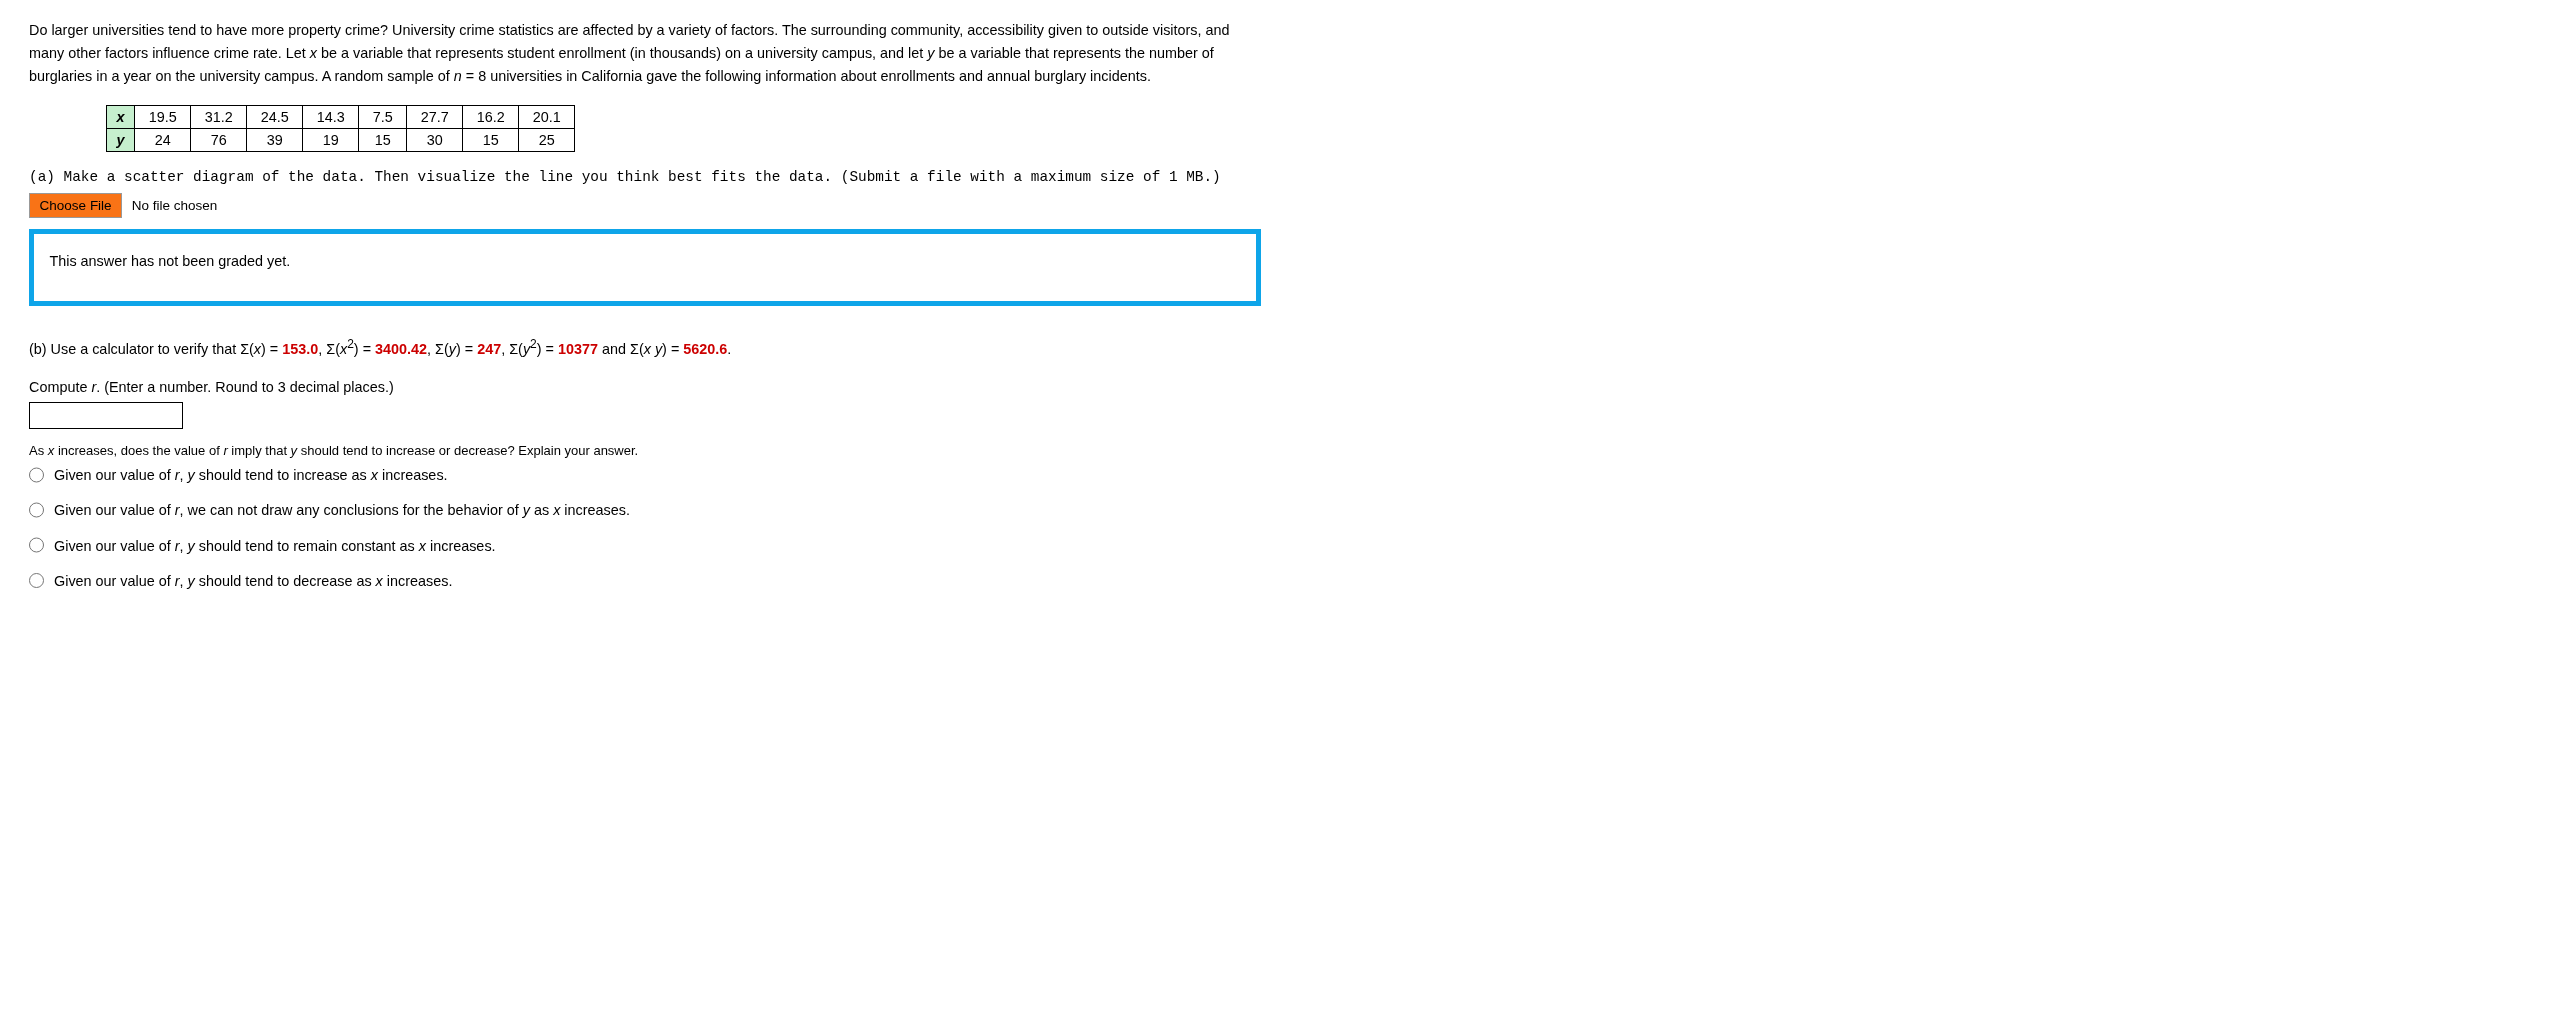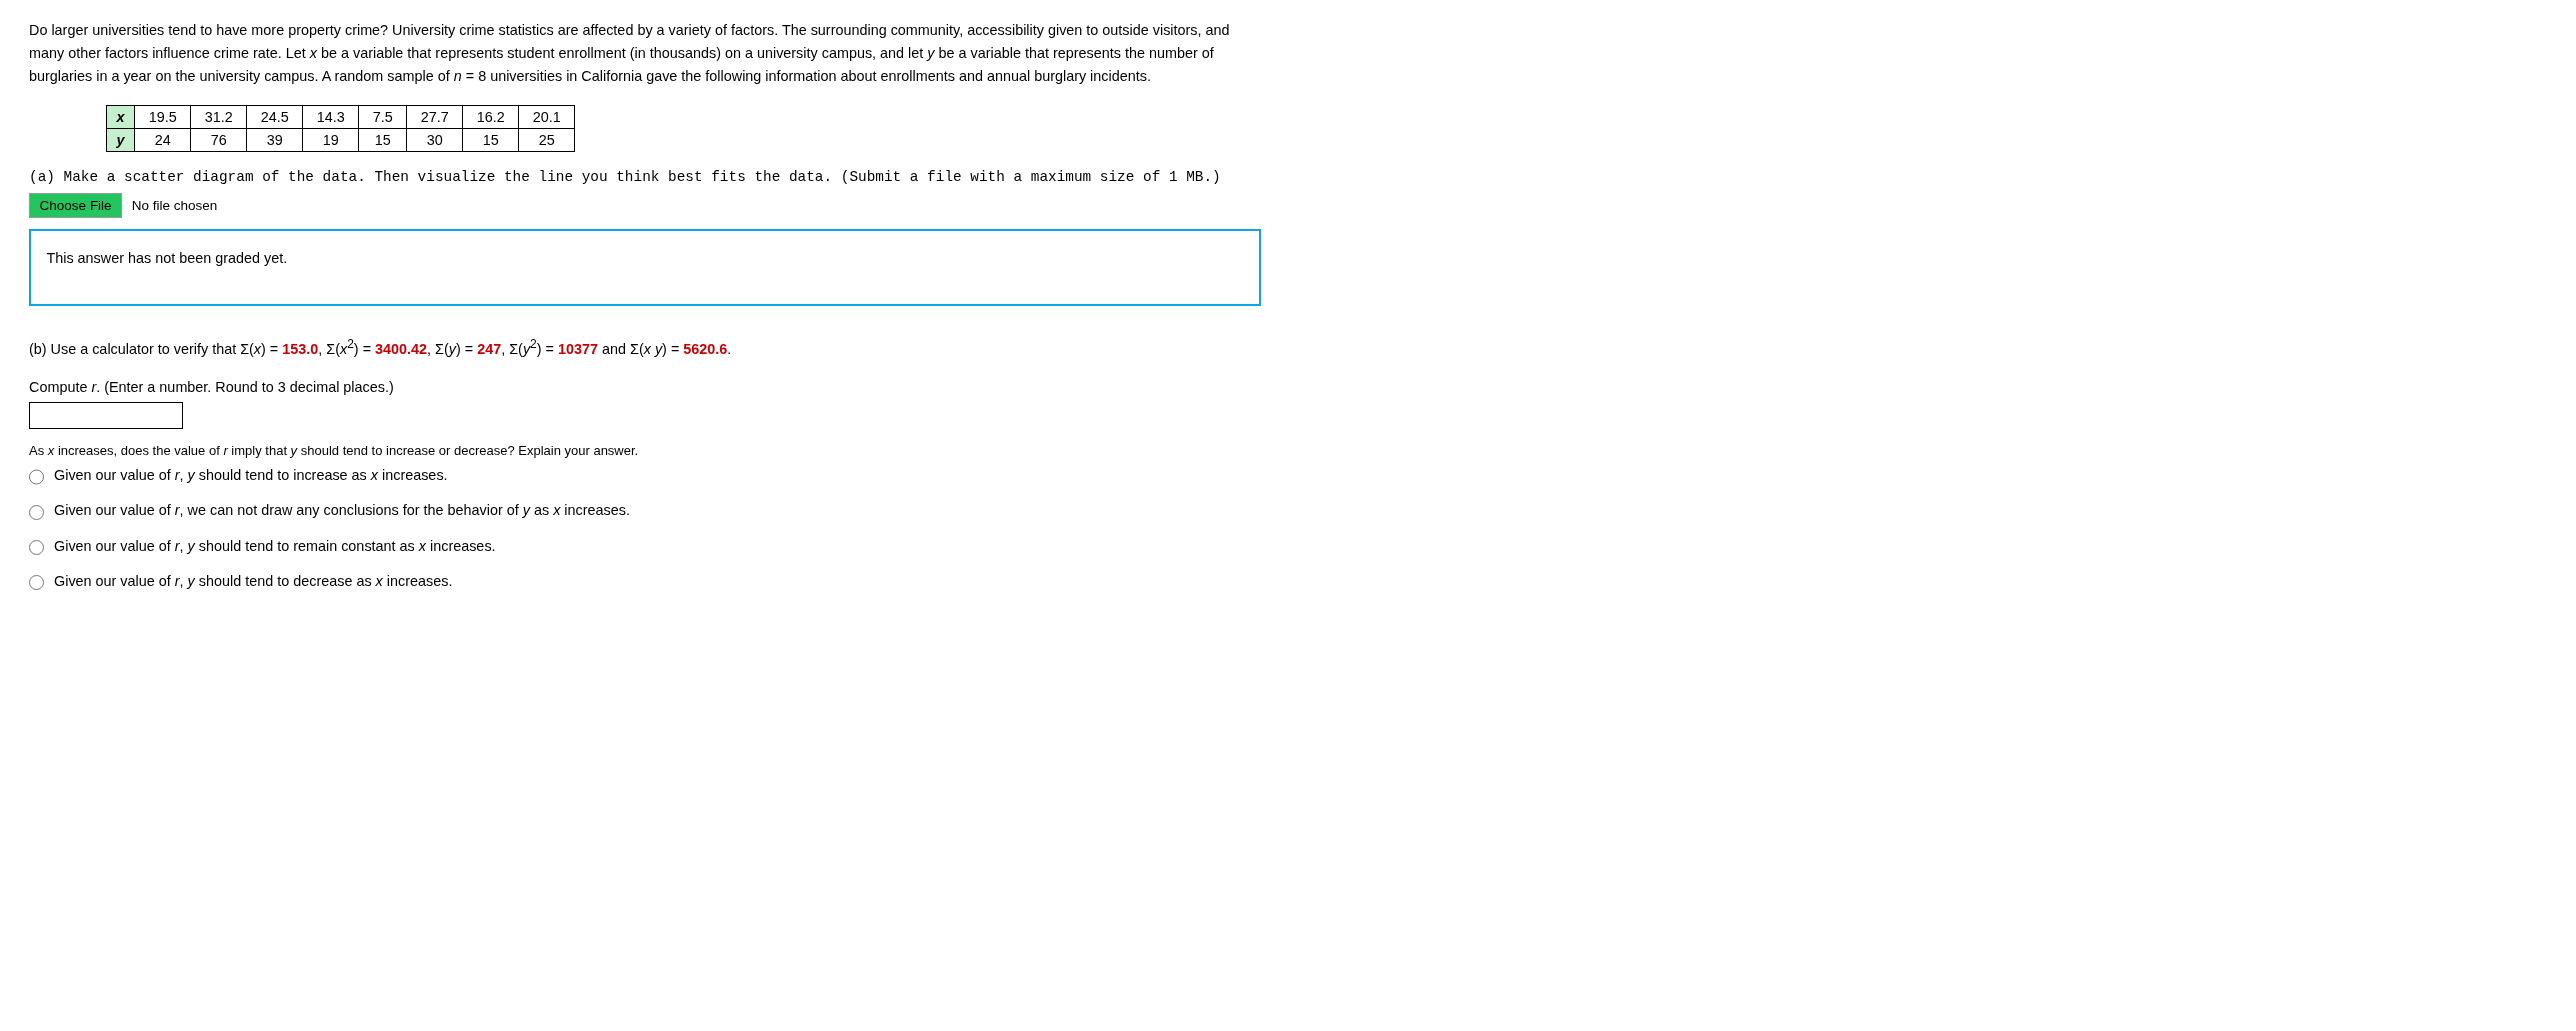--- a/index.html
+++ b/index.html
@@ -55,33 +55,33 @@
 
     .file-upload-area {
       display: flex;
       align-items: center;
       gap: 9.6px;
       margin-bottom: 11.6px;
     }
 
     .choose-file-btn {
       border: 1px solid #999;
-      background: #22c55e;
+      background: #f97316;
       padding: 3.9px 9.6px;
       font-size: 13.5px;
       cursor: pointer;
     }
 
     .no-file-text {
       font-size: 13.5px;
       color: #000;
     }
 
     .graded-box {
-      border: 2px solid #0ea5e9;
+      border: 5px solid #0ea5e9;
       padding: 19px 15.4px;
       margin-bottom: 21px;
       min-height: 77px;
     }
 
     .graded-text {
       font-size: 14.4px;
       color: #000;
     }
 
@@ -118,21 +118,21 @@
 
     .radio-group {
       display: flex;
       flex-direction: column;
       gap: 13.5px;
       margin-top: 7.7px;
     }
 
     .radio-option {
       display: flex;
-      align-items: center;
+      align-items: flex-start;
       gap: 9.6px;
       font-size: 14.4px;
       line-height: 1.5;
     }
 
     .radio-option input[type="radio"] {
       margin-top: 1.9px;
       width: 15.4px;
       height: 15.4px;
       flex-shrink: 0;

